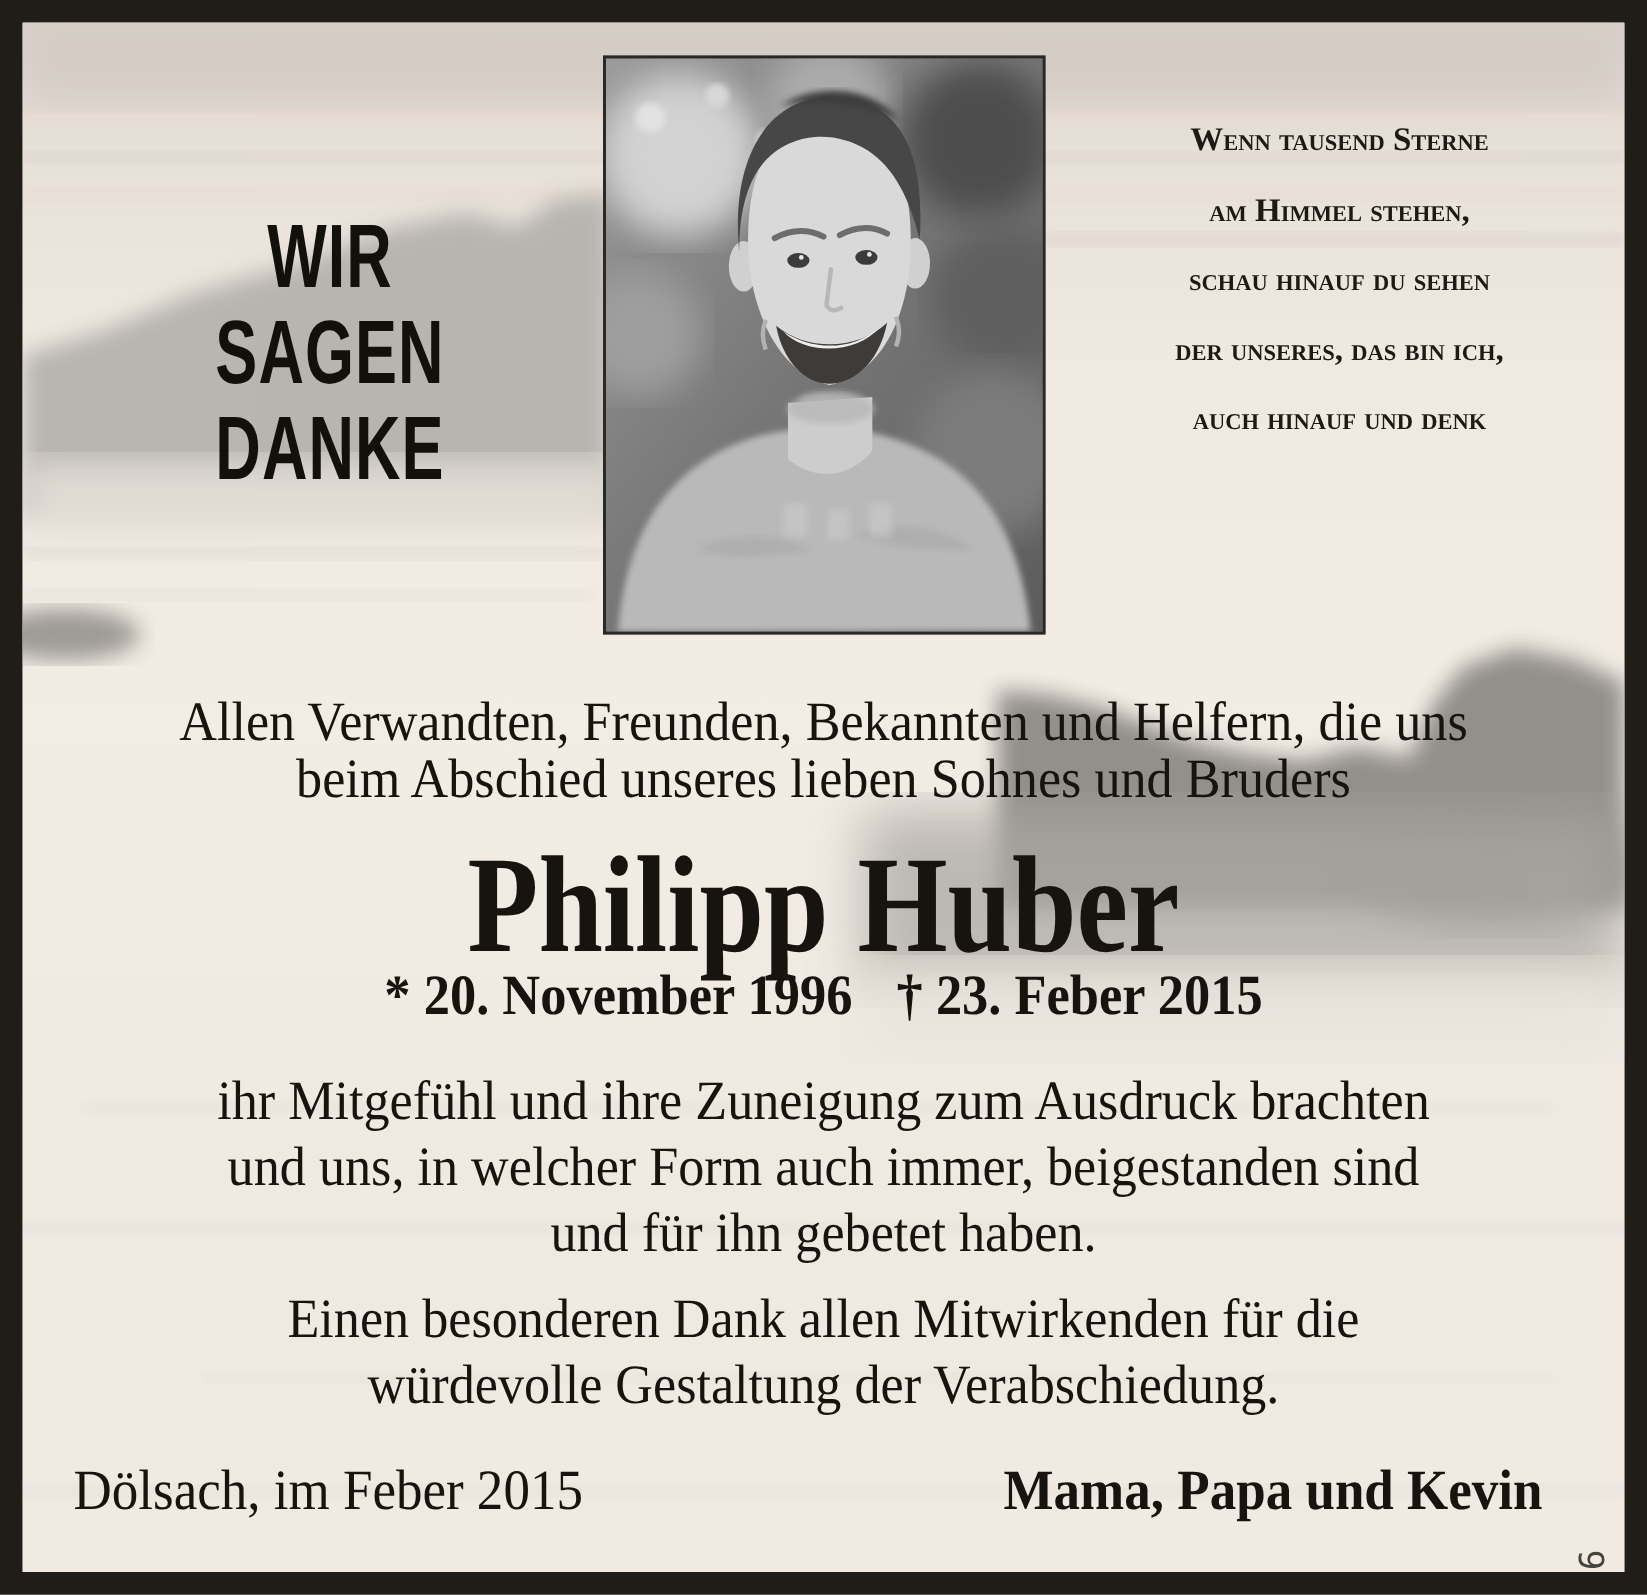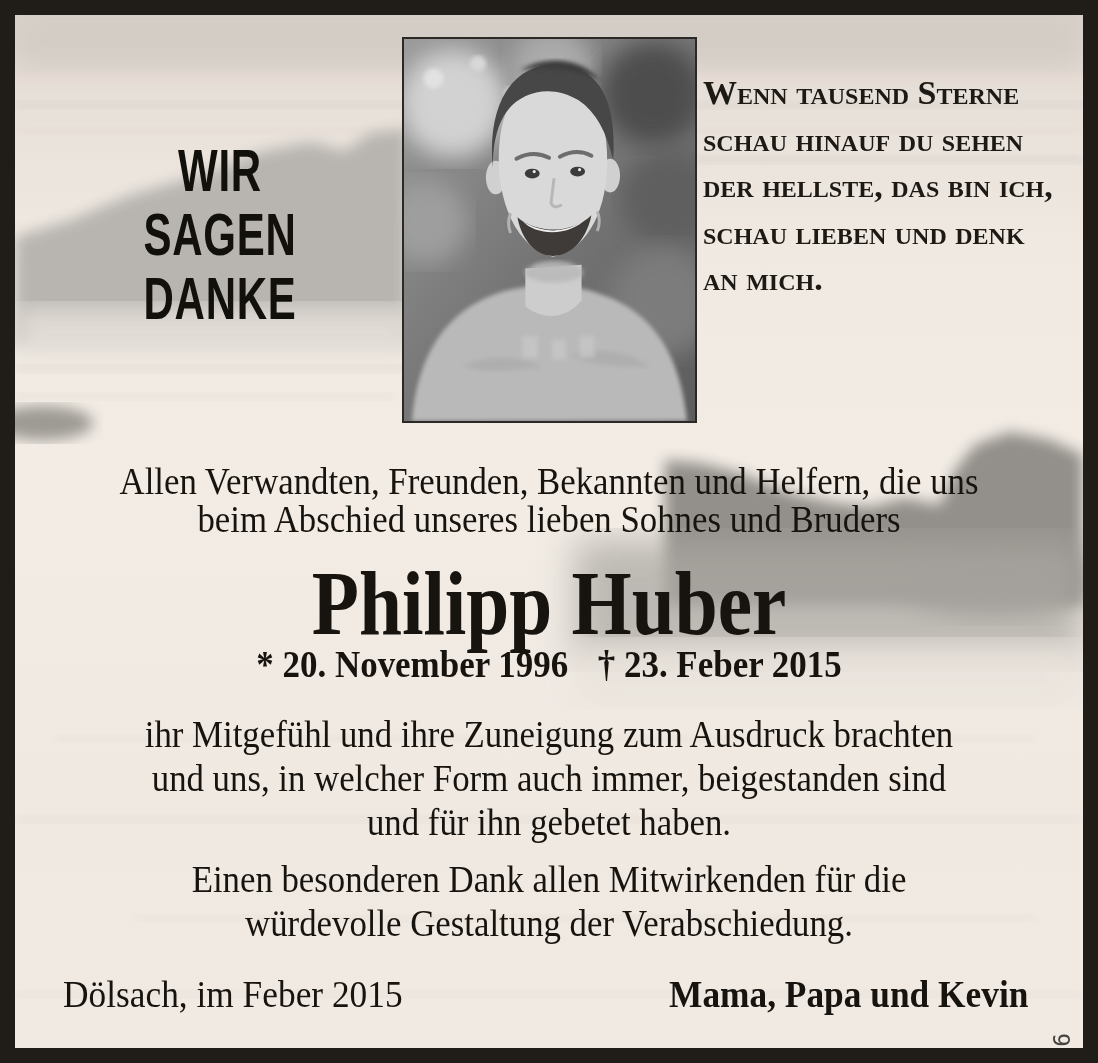--- a/index.html
+++ b/index.html
@@ -21,36 +21,36 @@
 
   
   .portrait{
     left:387px;top:22px;width:295px;height:386px;
     border:2px solid #2b2925;box-sizing:border-box;background:#777;
   }
   .portrait svg{display:block;width:100%;height:100%;}
 
   
   .poem{
-    left:688px;top:55px;width:380px;
-    font-variant:small-caps;font-weight:700;font-size:34px;line-height:46.5px;
+    left:688px;top:55px;width:380px;text-align:center;
+    font-variant:small-caps;font-weight:700;font-size:22px;line-height:46.5px;
     color:#1d1a15;
   }
 
   .center-text{left:0;width:1068px;text-align:center;}
   .intro{top:448px;font-size:37px;line-height:37.5px;transform:scaleX(0.94);transform-origin:50% 0;}
   .name{top:542px;font-size:92px;line-height:92px;font-weight:700;transform:scaleX(0.84);transform-origin:50% 0;}
   .dates{top:629px;font-size:38px;line-height:40px;font-weight:700;transform:scaleX(0.92);transform-origin:50% 0;}
   .dates .birth{margin-right:32px;}
   .body1{top:698px;font-size:37px;line-height:44px;transform:scaleX(0.94);transform-origin:50% 0;}
   .body2{top:843px;font-size:37px;line-height:44px;transform:scaleX(0.94);transform-origin:50% 0;}
 
   .footer{
     left:0;top:959px;width:1068px;box-sizing:border-box;
-    padding:0 55px 0 48px;display:flex;justify-content:space-between;align-items:baseline;
+    padding:0 55px 0 34px;display:flex;justify-content:space-between;align-items:baseline;
     font-size:38px;line-height:40px;gap:24px;
   }
   .footer .place{transform:scaleX(0.93);transform-origin:0 50%;}
   .footer .sig{font-weight:700;transform:scaleX(0.93);transform-origin:100% 50%;}
 
   .side-code{
     right:8px;bottom:16px;
     font-family:"DejaVu Sans Mono",monospace;font-size:23px;letter-spacing:1px;
     color:#46443f;transform:rotate(-90deg);transform-origin:100% 100%;
     white-space:nowrap;
@@ -176,24 +176,24 @@
       <path d="M 115,180 C 135,197 170,197 190,178 C 183,212 159,223 143,218 C 128,213 118,197 115,180 Z" fill="#3f3b38"></path>
       <path d="M 120,184 C 140,197 167,197 185,181 C 170,199 135,200 120,184 Z" fill="#efefef"></path>
       <path d="M 108,176 Q 104,186 108,196" stroke="#b3b3b3" stroke-width="3" fill="none"></path>
       <path d="M 196,174 Q 200,184 196,194" stroke="#b3b3b3" stroke-width="3" fill="none"></path>
       <ellipse cx="152" cy="231" rx="22" ry="7" fill="#bdbdbd" opacity="0.6" filter="url(#pb2)"></ellipse>
     </svg>
   </div>
 
   <div class="layer poem">
     <div>Wenn tausend Sterne</div>
+    <div>am Himmel stehen,</div>
     <div>schau hinauf du sehen</div>
-    <div>der hellste, das bin ich,</div>
-    <div>schau lieben und denk</div>
-    <div>an mich.</div>
+    <div>der unseres, das bin ich,</div>
+    <div>auch hinauf und denk</div>
   </div>
 
   <div class="layer center-text intro">
     <div>Allen Verwandten, Freunden, Bekannten und Helfern, die uns</div>
     <div>beim Abschied unseres lieben Sohnes und Bruders</div>
   </div>
 
   <div class="layer center-text name">Philipp Huber</div>
 
   <div class="layer center-text dates">

